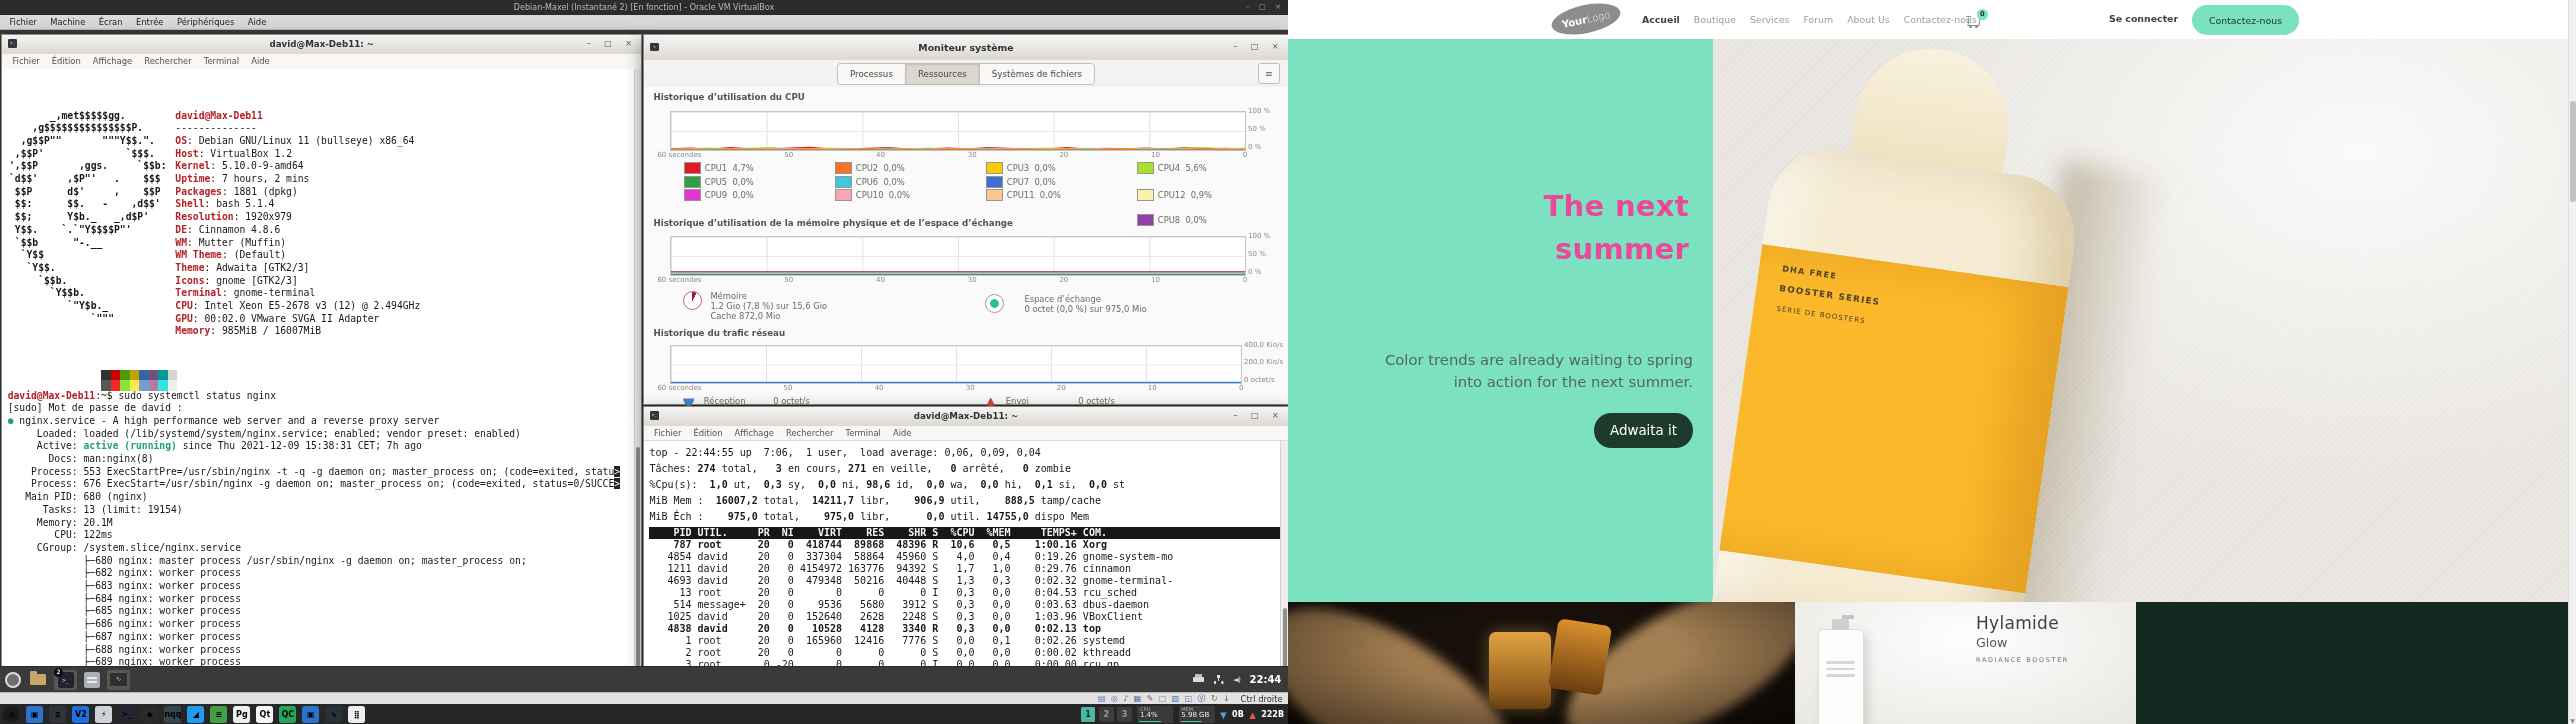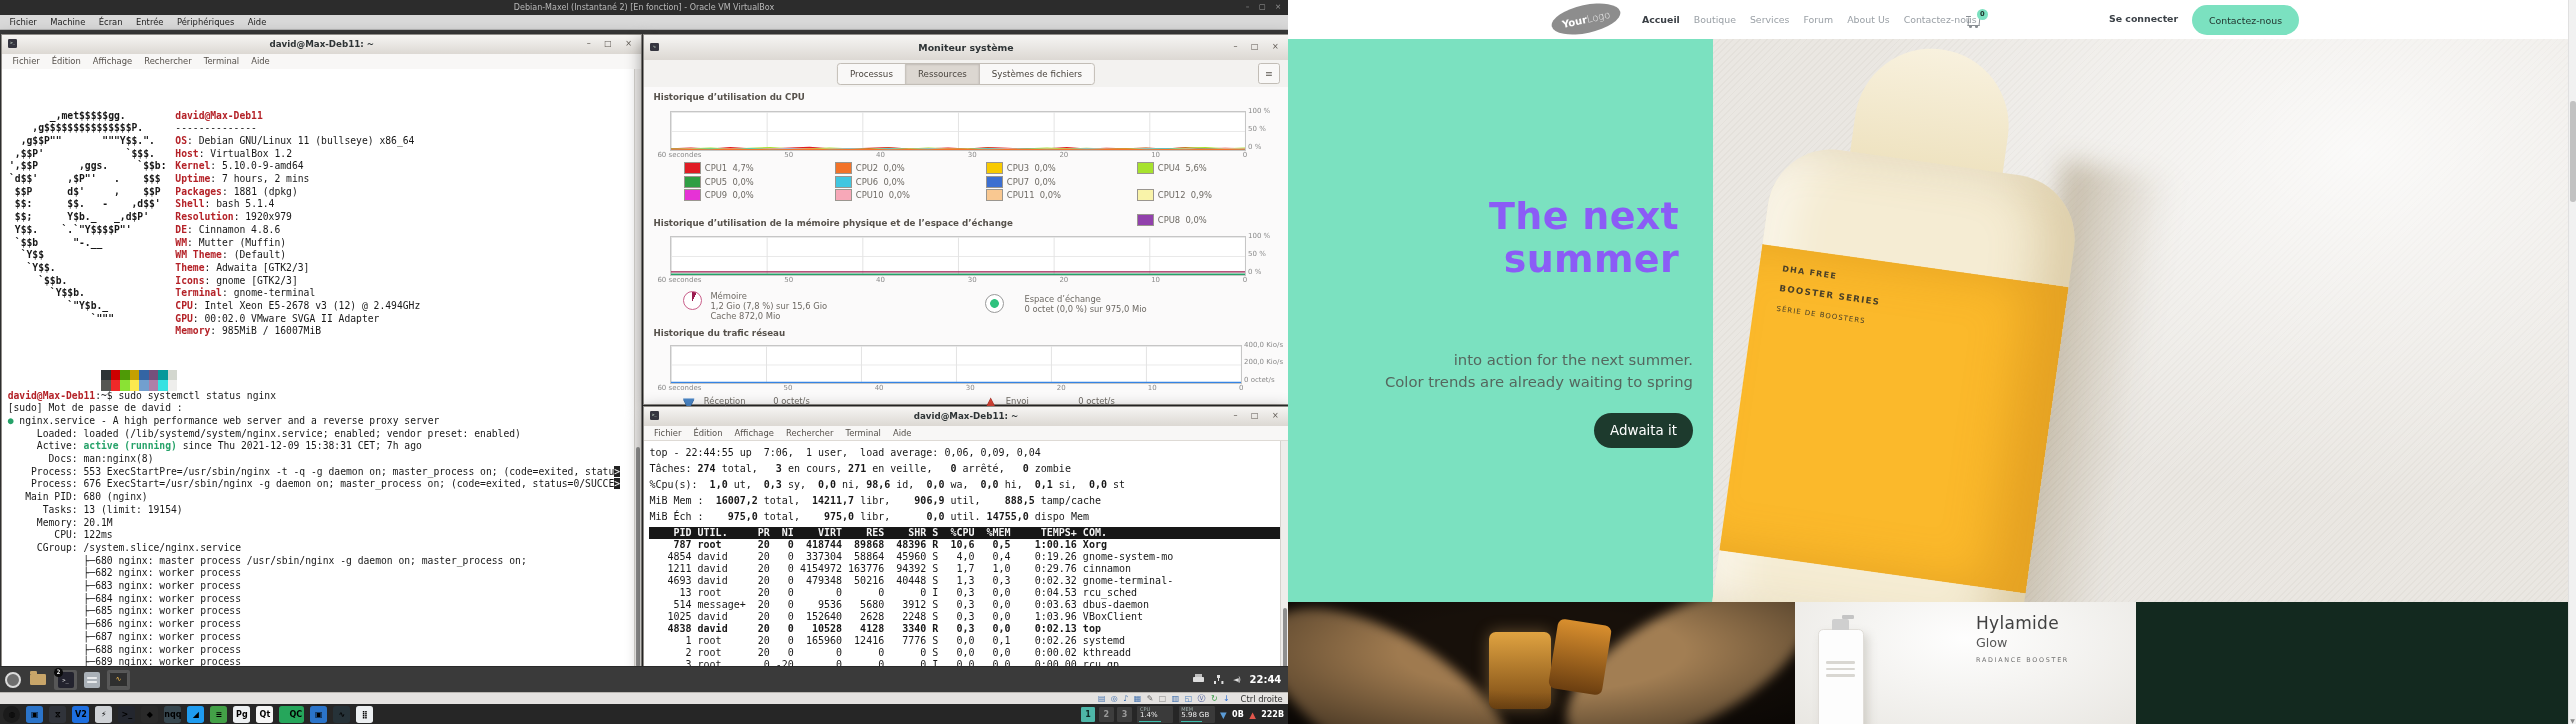--- a/index.html
+++ b/index.html
@@ -119,21 +119,21 @@
   .bottle{position:absolute;left:-6.7px;top:20px;width:376px;height:557px;transform:rotate(8deg);transform-origin:50% 60%;}
   .bottle-shadow{position:absolute;left:315px;top:81px;width:114px;height:510px;background:linear-gradient(90deg,rgba(110,85,35,.35),rgba(110,85,35,0));filter:blur(12px);transform:rotate(2deg);}
   .bottle-neck{position:absolute;left:111px;top:-13.4px;width:154px;height:148px;background:linear-gradient(#f8f1de,#ecdfb9);border-radius:77px 77px 0 0;}
   .bottle-body{position:absolute;left:37px;top:101px;width:309px;height:470px;background:#f5ecd3;border-radius:64px 64px 0 0;box-shadow:inset -34px 0 47px rgba(160,130,60,.28),inset 27px 0 40px rgba(255,255,255,.5);}
   .bottle-label{position:absolute;left:37px;top:205px;width:309px;height:309px;background:#fbb92b;box-shadow:inset -40px 0 47px rgba(190,120,20,.35);}
   .lbl-txt{position:absolute;left:23px;top:17.4px;color:#4a4028;}
   .lbl1{font-size:8px;font-weight:bold;letter-spacing:1.3px;}
   .lbl2{font-size:8.7px;font-weight:bold;letter-spacing:1.3px;margin-top:9.4px;}
   .lbl3{font-size:7px;letter-spacing:1px;margin-top:12px;}
   #hero-text{position:absolute;right:883px;top:142px;width:349px;text-align:right;}
-  #hero-text h1{margin:14px;font-size:38px;line-height:43px;color:#8b5cf6;letter-spacing:0.3px;}
+  #hero-text h1{margin:4px;font-size:29px;line-height:43px;color:#ec4899;letter-spacing:0.3px;}
   #hero-sub{position:absolute;right:883px;top:310px;width:349px;text-align:right;font-size:14.8px;line-height:22px;color:#55675e;}
   #hero-btn{position:absolute;right:883px;top:374px;width:99px;height:35px;background:#1d3a2d;border-radius:17.4px;color:#fff;font-size:13.4px;display:flex;align-items:center;justify-content:center;}
   #wp-bottom{left:0;top:602px;width:1288px;height:122px;}
   #bt-hands{position:absolute;left:0;top:0;width:507px;height:122px;background:#17100a;overflow:hidden;}
   .hand1{position:absolute;left:-40px;bottom:-40px;width:282px;height:127px;background:#b78d5c;border-radius:50%;transform:rotate(32deg);filter:blur(5.4px);opacity:.85;}
   .hand2{position:absolute;right:-27px;top:6.7px;width:268px;height:114px;background:#c59a66;border-radius:50%;transform:rotate(-28deg);filter:blur(5.4px);opacity:.8;}
   .glass1{position:absolute;left:201px;top:30px;width:62px;height:77px;background:linear-gradient(#e0a341,#7a4a14);border-radius:6.7px;box-shadow:0 0 16px rgba(255,200,120,.35);}
   .glass2{position:absolute;left:265px;top:20px;width:54px;height:70px;background:linear-gradient(#d98f2e,#6b3e10);border-radius:6.7px;transform:rotate(9deg);}
   .vign{position:absolute;inset:0;background:radial-gradient(ellipse at 50% 40%,rgba(0,0,0,0) 40%,rgba(0,0,0,.55));}
   #bt-product{position:absolute;left:507px;top:0;width:341px;height:122px;background:#f5f4f1;background-image:radial-gradient(ellipse at 50% 30%,rgba(255,255,255,.9),rgba(210,206,198,.35));overflow:hidden;}
@@ -501,21 +501,21 @@
           <div class="dicon" style="background: rgb(48, 51, 58);">⧖</div>
           <div class="dicon" style="background: rgb(30, 111, 224);">V2</div>
           <div class="dicon" style="background: rgb(207, 210, 214);">⚡</div>
           <div class="dicon" style="background: rgb(35, 38, 46);">&gt;_</div>
           <div class="dicon" style="background: rgb(42, 42, 42);">◆</div>
           <div class="dicon" style="background: rgb(55, 71, 79);">nqq</div>
           <div class="dicon" style="background: rgb(31, 156, 240);">◢</div>
           <div class="dicon" style="background: rgb(67, 160, 71);">≡</div>
           <div class="dicon" style="background: rgb(236, 239, 241);">Pg</div>
           <div class="dicon" style="background: rgb(245, 245, 245);">Qt</div>
-          <div class="dicon" style="background: rgb(38, 166, 91); padding-left: 8px;">QC</div>
+          <div class="dicon" style="background: rgb(38, 166, 91);">QC</div>
           <div class="dicon u" style="background: rgb(43, 116, 201);">▣</div>
           <div class="dicon u" style="background: rgb(38, 50, 56);">∿</div>
           <div class="dicon u" style="background: rgb(236, 239, 241);">⣿</div>
         </div>
     </div>
     <div class="hright">
       <span style="display:flex;gap:3.4px;">
 
       <div class="ws act">1</div>
           <div class="ws">2</div>
@@ -577,22 +577,22 @@
             </div>
           </div>
         </div>
       </div>
       <div id="hero-text">
         <h1><span>The next</span><br>
             <span>summer</span><br>
             </h1>
       </div>
       <div id="hero-sub">
+        <div>Color trends are already waiting to spring</div>
         <div>into action for the next summer.</div>
-        <div>Color trends are already waiting to spring</div>
       </div>
       <div id="hero-btn">Adwaita it</div>
     </div>
 
     <div id="wp-bottom" class="abs">
       <div id="bt-hands">
         <div class="hand1"></div>
         <div class="hand2"></div>
         <div class="glass1"></div>
         <div class="glass2"></div>

